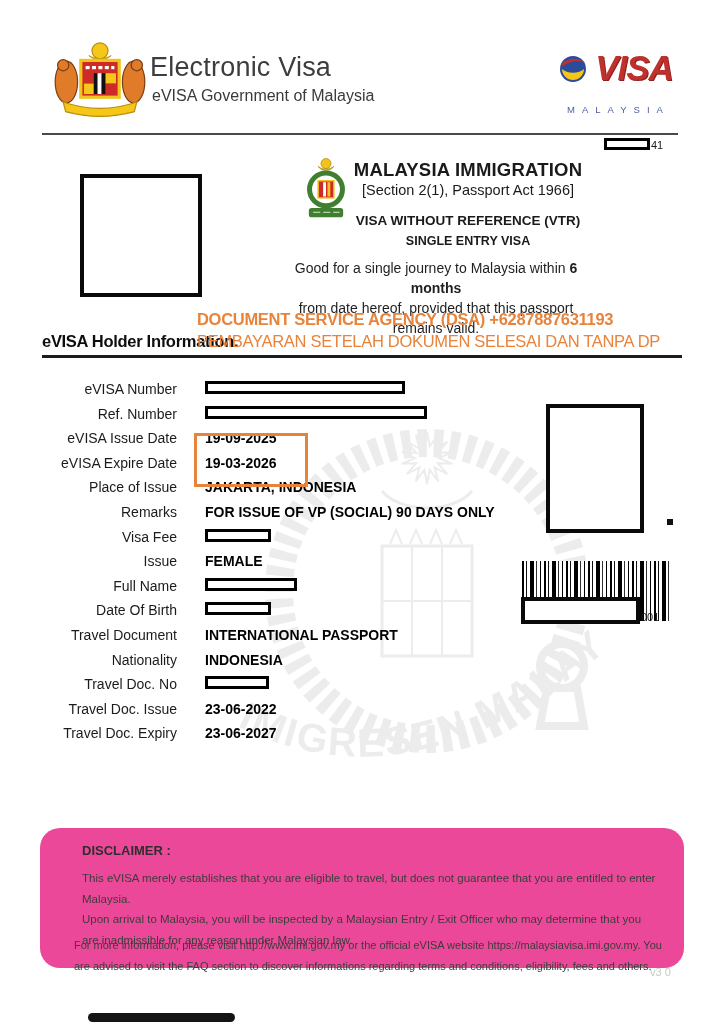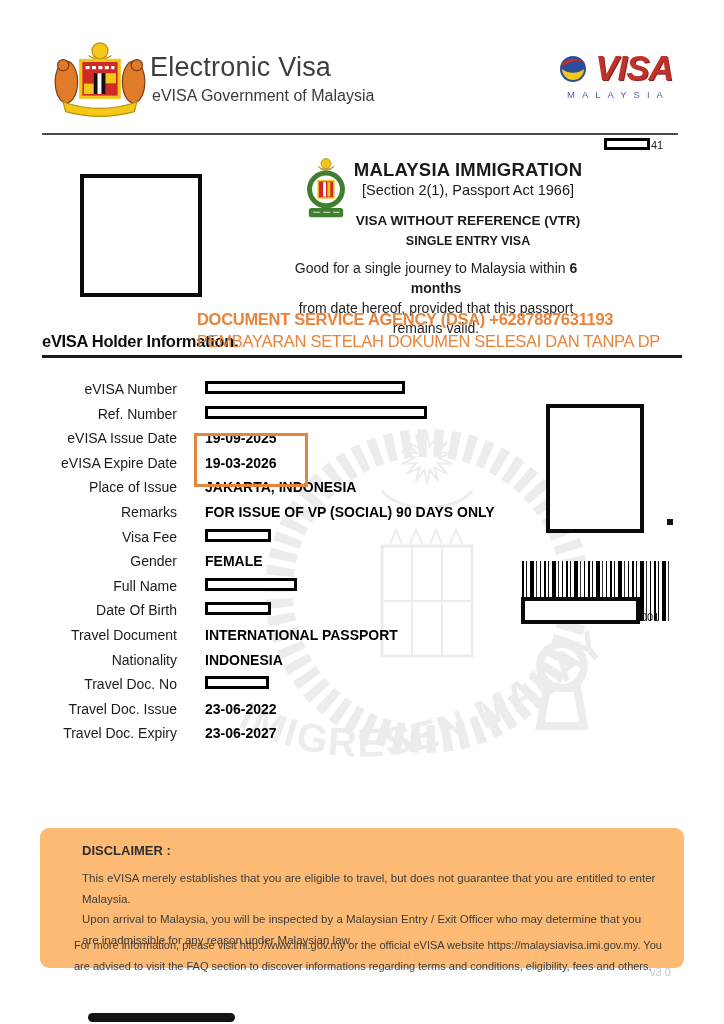--- a/index.html
+++ b/index.html
@@ -8,21 +8,21 @@
   .page { position:relative; width:724px; height:1024px; background:#fff; overflow:hidden; }
 
   
   .coa { position:absolute; left:52px; top:36px; width:96px; height:84px; }
   .hdr-title { position:absolute; left:150px; top:52px; font-size:27px; color:#3d3d3d; letter-spacing:.2px; }
   .hdr-sub { position:absolute; left:152px; top:87px; font-size:16px; color:#3a3a3a; }
 
   .brand { position:absolute; left:530px; top:48px; width:170px; text-align:center; }
   .brand-row { display:flex; align-items:center; justify-content:center; gap:6px; }
   .brand-visa { font-size:35px; font-weight:bold; font-style:italic; color:#BE312D; letter-spacing:-1px; text-shadow:1px 1px 0 #8f1f1c; }
-  .brand-country { margin-top:1px; font-size:9.5px; color:#4A5FA5; letter-spacing:7px; text-indent:7px; }
+  .brand-country { margin-top:16px; font-size:9.5px; color:#4A5FA5; letter-spacing:7px; text-indent:7px; }
 
   .hr1 { position:absolute; left:42px; top:133px; width:636px; height:2px; background:#4a4a4a; }
   .stamp-redact { position:absolute; left:604px; top:138px; width:46px; height:12px; border:3px solid #000; background:#fff; }
   .stamp-num { position:absolute; left:651px; top:139px; font-size:11px; color:#1a1a1a; }
 
   .qr-box { position:absolute; left:80px; top:174px; width:122px; height:123px; border:4px solid #0a0a0a; background:#fff; }
 
   .imm-crest { position:absolute; left:303px; top:155px; width:46px; height:68px; }
   .imm-text { position:absolute; left:340px; top:159px; width:256px; text-align:center; color:#1a1a1a; }
   .imm-title { font-size:18.5px; font-weight:bold; letter-spacing:.2px; }
@@ -50,21 +50,21 @@
 
   
   .photo-box { position:absolute; left:546px; top:404px; width:98px; height:129px; border:4px solid #0a0a0a; background:#fff; }
   .dot { position:absolute; left:667px; top:519px; width:6px; height:6px; background:#111; }
   .barcode { position:absolute; left:522px; top:561px; width:147px; height:60px;
     background:repeating-linear-gradient(90deg,#000 0 2px,#fff 2px 4px,#111 4px 5px,#fff 5px 8px,#000 8px 12px,#fff 12px 14px,#333 14px 15px,#fff 15px 18px,#000 18px 19px,#fff 19px 22px); }
   .bc-redact { position:absolute; left:521px; top:597px; width:119px; height:27px; border:4px solid #0a0a0a; background:#fff; }
   .bc-num { position:absolute; left:641px; top:611px; font-size:11px; color:#1a1a1a; }
 
   
-  .disclaimer { position:absolute; left:40px; top:828px; width:644px; height:140px; background:#fdba74; border-radius:9px; }
+  .disclaimer { position:absolute; left:40px; top:828px; width:644px; height:140px; background:#ec4899; border-radius:20px; }
   .disc-title { position:absolute; left:42px; top:15px; font-size:13px; font-weight:bold; color:#2e2e2e; }
   .disc-p1 { position:absolute; left:42px; top:40px; font-size:11.5px; color:#3c3c3c; line-height:20.5px; }
   .disc-p2 { position:absolute; left:34px; top:107px; font-size:11px; color:#3c3c3c; line-height:20.5px; }
 
   .version { position:absolute; left:650px; top:966px; font-size:11px; color:#c3cac4; }
   .bottom-bar { position:absolute; left:88px; top:1013px; width:147px; height:9px; border-radius:4.5px; background:#141414; }
 </style>
 </head>
 <body>
 
@@ -203,21 +203,21 @@
         <div class="flabel">Remarks</div>
         <div class="fvalue">FOR ISSUE OF VP (SOCIAL) 90 DAYS ONLY</div>
       </div>
     <div class="frow">
         <div class="flabel">Visa Fee</div>
         <div class="fvalue">
           <div class="redact" style="width:66px"></div>
         </div>
       </div>
     <div class="frow">
-        <div class="flabel">Gender</div>
+        <div class="flabel">Issue</div>
         <div class="fvalue">FEMALE</div>
       </div>
     <div class="frow">
         <div class="flabel">Full Name</div>
         <div class="fvalue">
           <div class="redact" style="width:92px"></div>
         </div>
       </div>
     <div class="frow">
         <div class="flabel">Date Of Birth</div>

